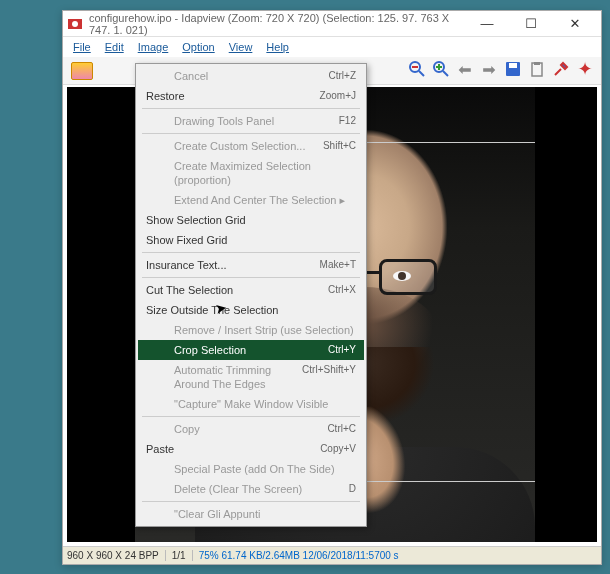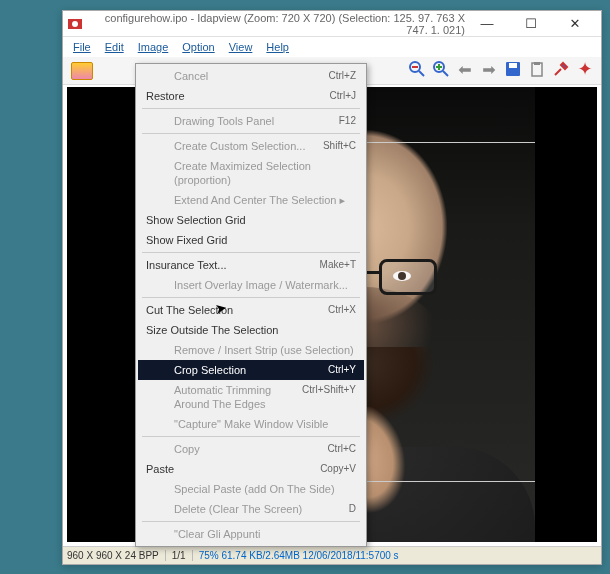--- a/index.html
+++ b/index.html
@@ -22,21 +22,20 @@
       border: 1px solid #aaa;
       box-shadow: 0 2px 8px rgba(0,0,0,0.2);
     }
     .titlebar {
       height: 26px;
       background: #fff;
       display: flex;
       align-items: center;
       padding: 0 4px;
       border-bottom: 1px solid #e0e0e0;
-      text-align: right;
     }
     .app-icon {
       width: 16px; height: 16px;
       margin-right: 6px;
     }
     .titlebar-text { flex: 1; color: #666; font-size: 11px; }
     .win-controls { display: flex; gap: 0; }
     .win-btn {
       width: 44px; height: 24px;
       display: flex; align-items: center; justify-content: center;
@@ -191,21 +190,21 @@
     .menu-item {
       padding: 3px 8px;
       display: flex;
       justify-content: space-between;
       color: #333;
       cursor: pointer;
       font-size: 11px;
       line-height: 14px;
     }
     .menu-item.disabled { color: #999; margin-left: 28px; }
-    .menu-item.highlighted { background: #0f172a; color: #fff; padding-left: 36px; }
+    .menu-item.highlighted { background: #14532d; color: #fff; padding-left: 36px; }
     .menu-sep { height: 1px; background: #ccc; margin: 2px 4px; }
     .shortcut { color: #666; font-size: 10px; }
     .menu-item.highlighted .shortcut { color: #fff; }
     .statusbar {
       position: absolute;
       bottom: 0; left: 0; right: 0;
       height: 18px;
       background: #ece9d8;
       border-top: 1px solid #ccc;
       display: flex;
@@ -316,21 +315,21 @@
     </div>
   </div>
 
   <div class="context-menu" id="ctx">
       <div class="menu-item disabled">
         <span>Cancel</span>
         <span class="shortcut">Ctrl+Z</span>
       </div>
       <div class="menu-item">
         <span>Restore</span>
-        <span class="shortcut">Ctrl+J</span>
+        <span class="shortcut">Zoom+J</span>
       </div>
       <div class="menu-sep"></div>
       <div class="menu-item disabled">
         <span>Drawing Tools Panel</span>
         <span class="shortcut">F12</span>
       </div>
       <div class="menu-sep"></div>
       <div class="menu-item disabled">
         <span>Create Custom Selection...</span>
         <span class="shortcut">Shift+C</span>
@@ -348,24 +347,20 @@
         <span class="shortcut"></span>
       </div>
       <div class="menu-item">
         <span>Show Fixed Grid</span>
         <span class="shortcut"></span>
       </div>
       <div class="menu-sep"></div>
       <div class="menu-item">
         <span>Insurance Text...</span>
         <span class="shortcut">Make+T</span>
-      </div>
-      <div class="menu-item disabled">
-        <span>Insert Overlay Image / Watermark...</span>
-        <span class="shortcut"></span>
       </div>
       <div class="menu-sep"></div>
       <div class="menu-item">
         <span>Cut The Selection</span>
         <span class="shortcut">Ctrl+X</span>
       </div>
       <div class="menu-item">
         <span>Size Outside The Selection</span>
         <span class="shortcut"></span>
       </div>

